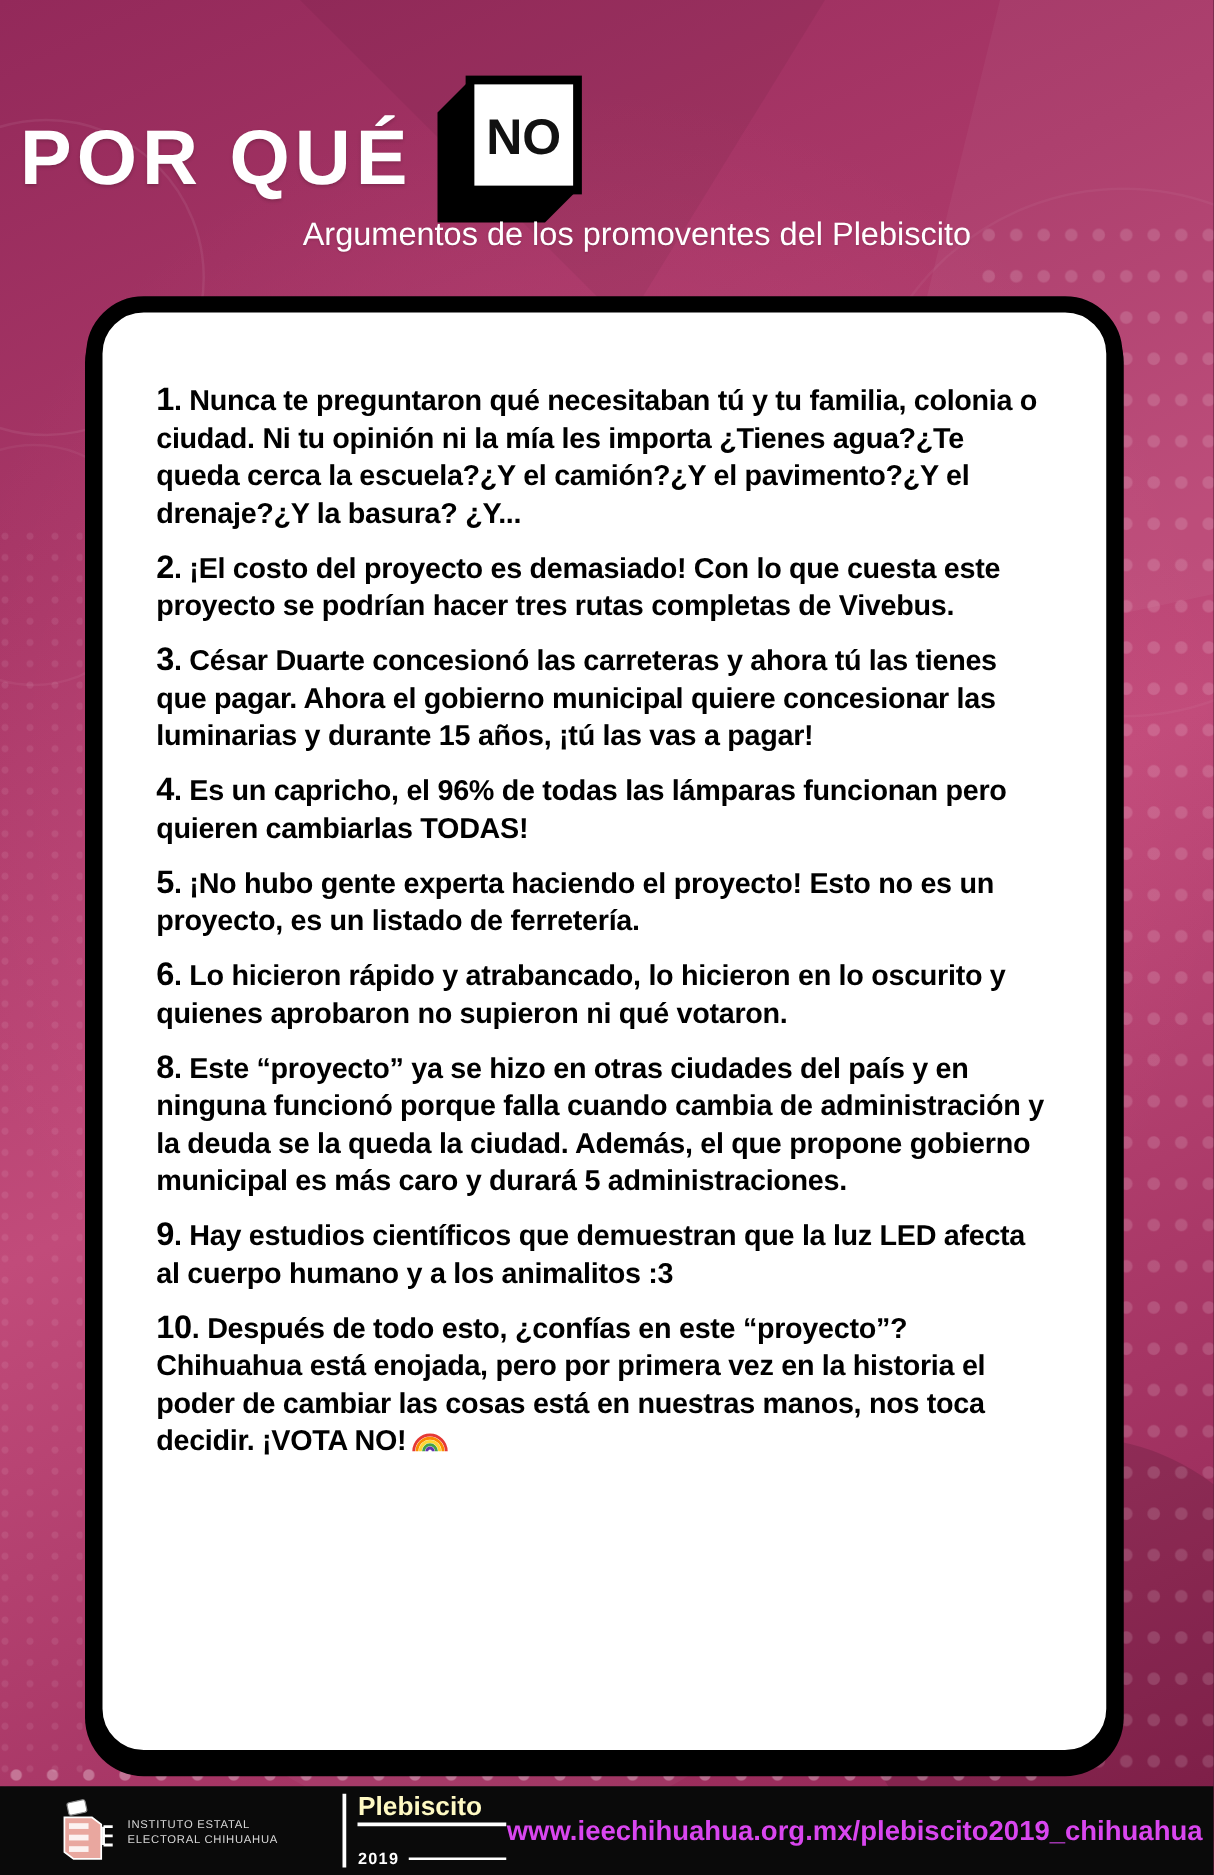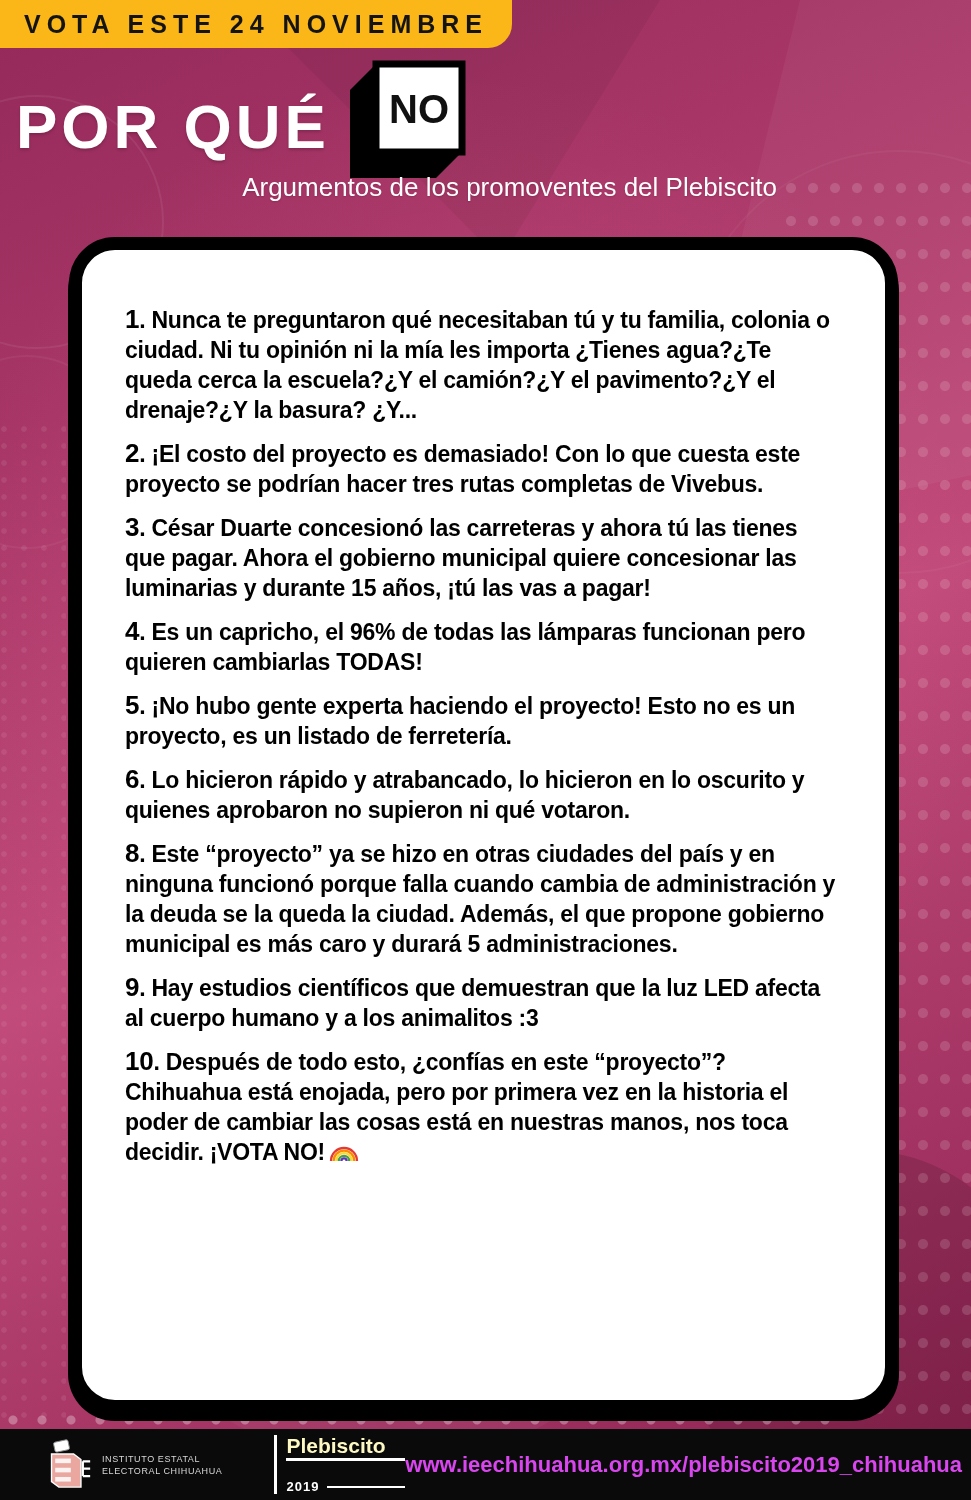--- a/index.html
+++ b/index.html
@@ -81,23 +81,20 @@
   <div class="decor circle-outline c2"></div>
   <div class="decor circle-outline c3"></div>
   <div class="decor poly1"></div>
   <div class="decor poly2"></div>
   <div class="decor blob-br"></div>
   <div class="decor blob-bl"></div>
   <div class="decor dots-right"></div>
   <div class="decor dots-left"></div>
   <div class="decor dots-bottom"></div>
 
-  <div class="banner" style="background:#FBB617;">
-    <span>VOTA ESTE 24 NOVIEMBRE</span>
-  </div>
 
   <div class="title-row">
     <h1>POR QUÉ</h1>
     <div class="no-cube">
       <svg width="126" height="124" viewBox="0 0 126 124">
         <polygon points="32,4 6,30 6,118 92,118 118,92 32,92" fill="#000"></polygon>
         <rect x="32" y="4" width="86" height="88" fill="#fff" stroke="#000" stroke-width="7"></rect>
         <text x="75" y="63" text-anchor="middle" font-family="Liberation Sans, DejaVu Sans, sans-serif" font-size="40" font-weight="800" fill="#111">NO</text>
       </svg>
     </div>

